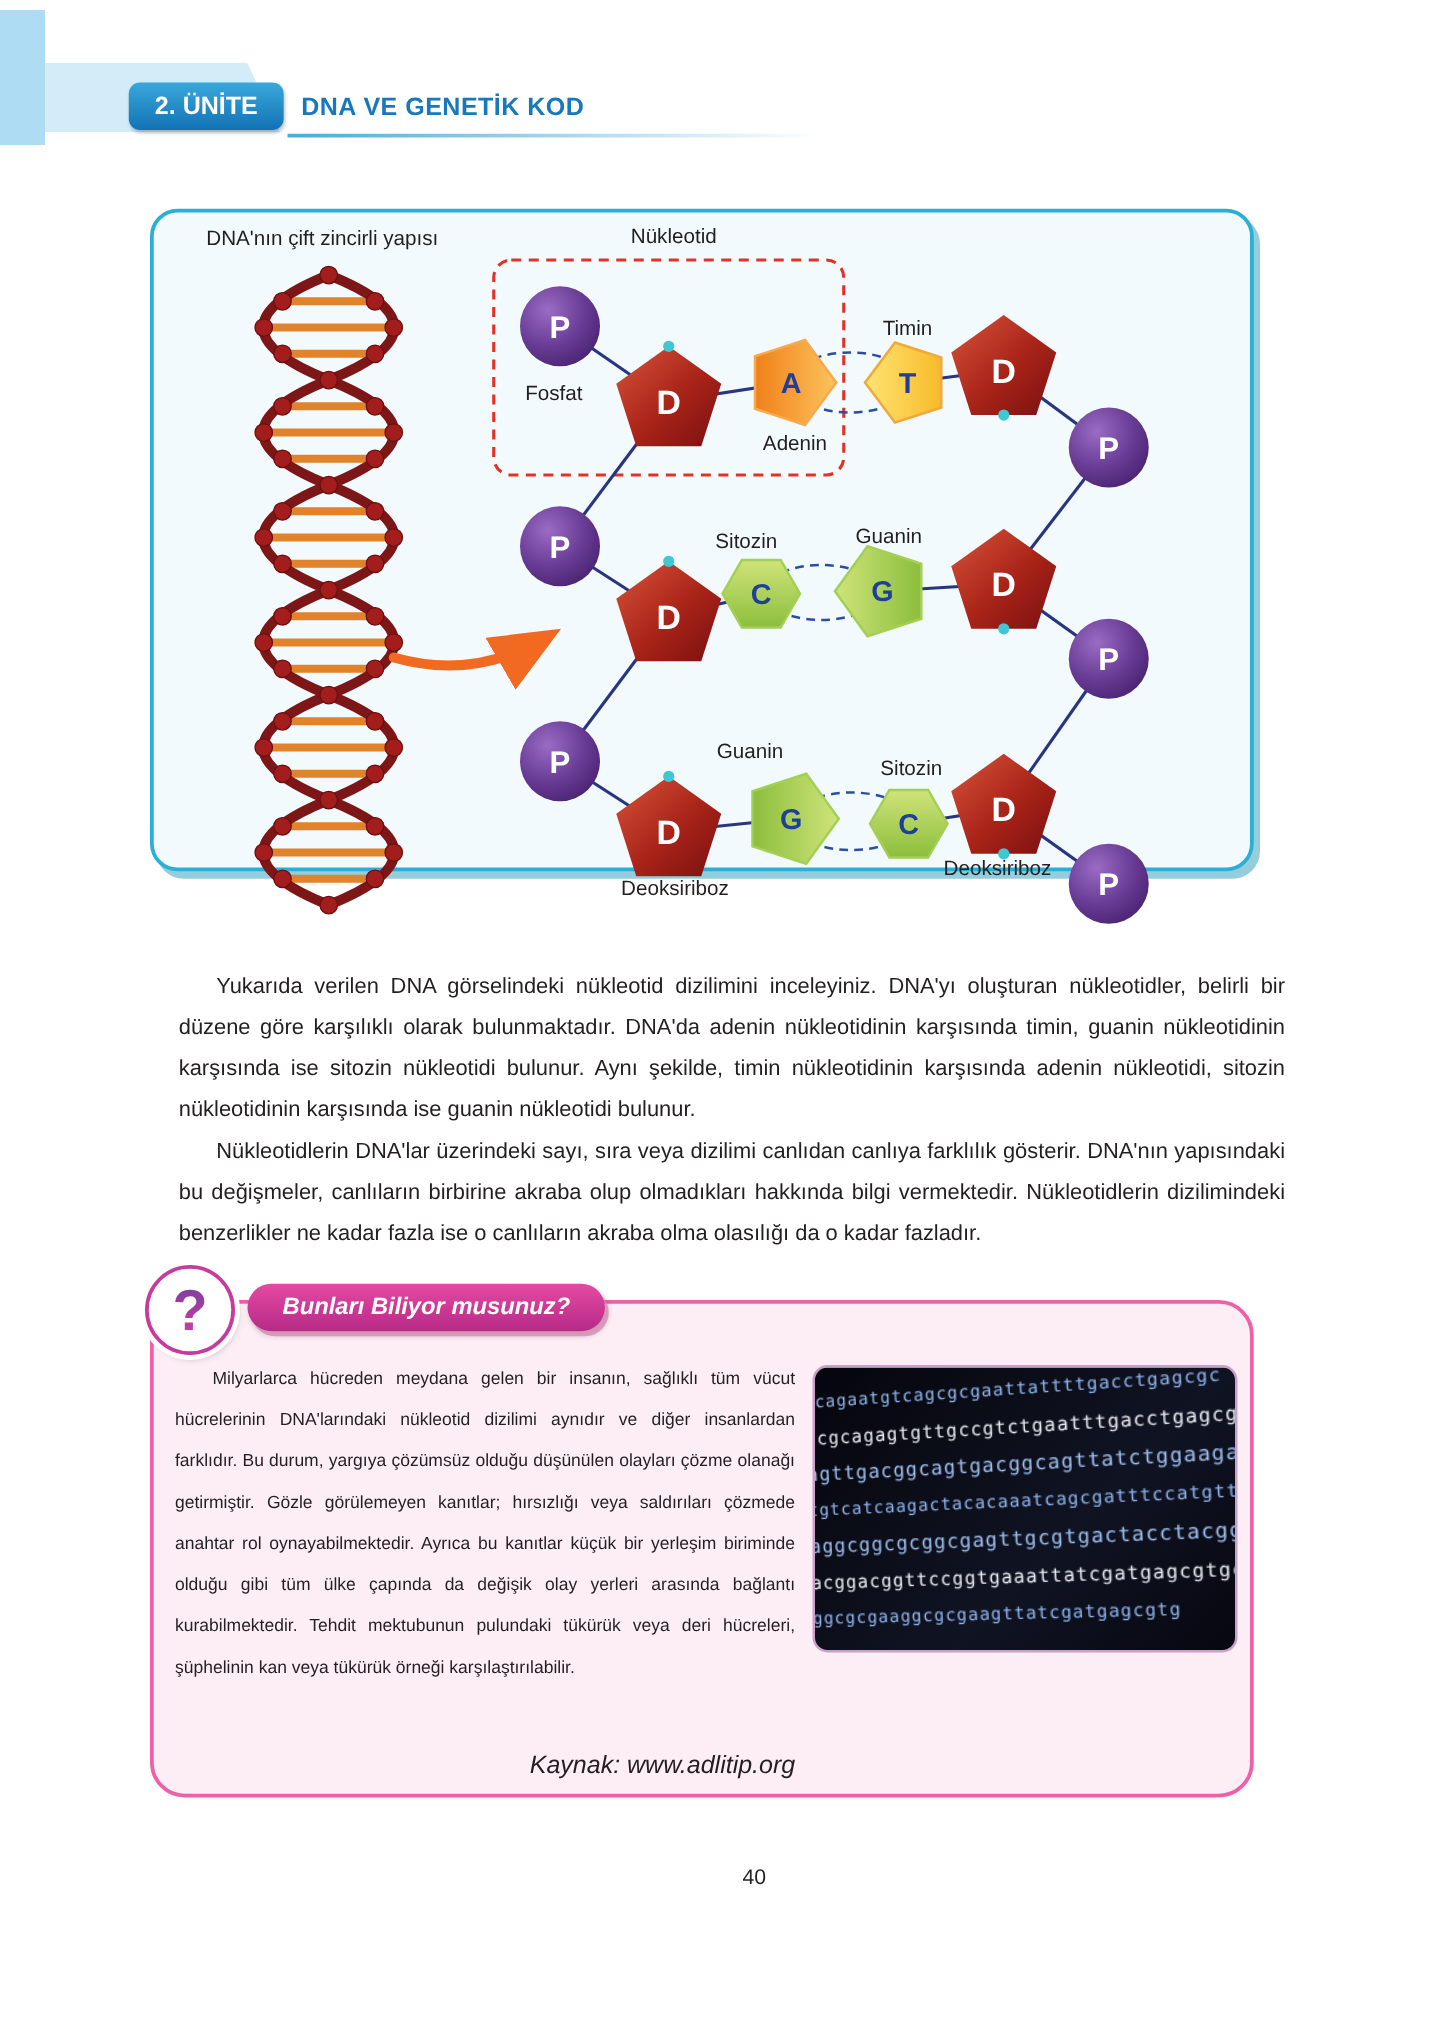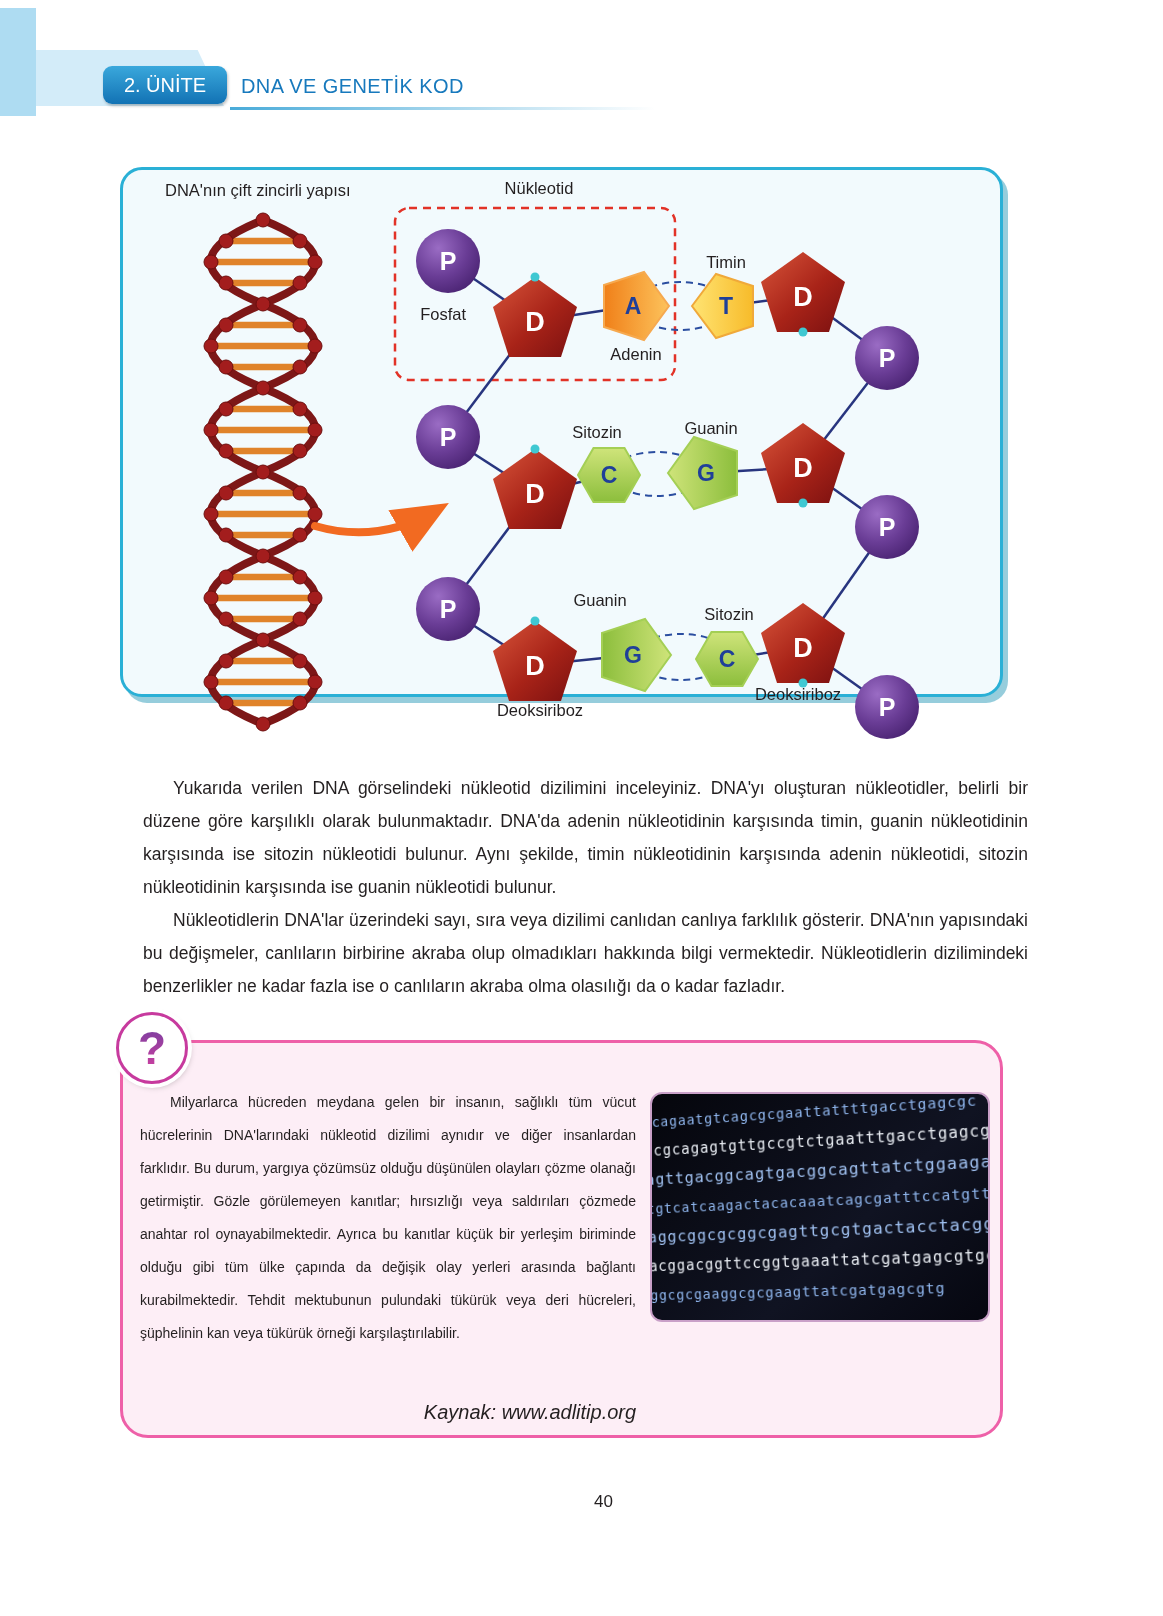--- a/index.html
+++ b/index.html
@@ -4,24 +4,24 @@
 <style>
   * { box-sizing: border-box; margin: 0; padding: 0; }
   body { background:#fff; font-family:"Liberation Sans", sans-serif; color:#231f20; }
   .page { position:relative; width:1163px; height:1616px; background:#ffffff; overflow:hidden; }
 
   
   .corner-vert { position:absolute; left:0; top:8px; width:36px; height:108px; background:#aedcf2; }
   .badge-panel { position:absolute; left:36px; top:50px; width:188px; height:56px; background:#d3ecf9;
                  clip-path:polygon(0 0, 86% 0, 100% 100%, 0 100%); }
   .unit-badge { position:absolute; left:103px; top:66px; width:124px; height:38px; border-radius:9px;
-                background:linear-gradient(180deg,#3aa8dc,#1272b4); color:#fff; font-weight:normal;
+                background:linear-gradient(180deg,#3aa8dc,#1272b4); color:#fff; font-weight:bold;
                 font-size:20px; display:flex; align-items:center; justify-content:center;
                 box-shadow:1px 2px 3px rgba(0,0,0,.25); }
-  .unit-title { position:absolute; left:241px; top:75px; font-size:20px; font-weight:normal; color:#1779bd;
+  .unit-title { position:absolute; left:241px; top:75px; font-size:20px; font-weight:bold; color:#1779bd;
                 letter-spacing:.4px; }
   .title-underline { position:absolute; left:230px; top:107px; width:425px; height:3px;
                 background:linear-gradient(to right,#49abd9, rgba(255,255,255,0)); }
 
   
   .diagram-box { position:absolute; left:120px; top:167px; width:883px; height:530px;
                  border:3px solid #2ab0d6; border-radius:22px; background:#f2fafd;
                  box-shadow:5px 6px 0 rgba(22,144,178,.45); }
   .diagram-box svg { position:absolute; left:0; top:0; width:877px; height:584px; }
   .sv-label { font-size:16.5px; fill:#231f20; }
@@ -305,20 +305,21 @@
 
   <div class="body-text">
     <p>Yukarıda verilen DNA görselindeki nükleotid dizilimini inceleyiniz. DNA'yı oluşturan nükleotidler, belirli bir düzene göre karşılıklı olarak bulunmaktadır. DNA'da adenin nükleotidinin karşısında timin, guanin nükleotidinin karşısında ise sitozin nükleotidi bulunur. Aynı şekilde, timin nükleotidinin karşısında adenin nükleotidi, sitozin nükleotidinin karşısında ise guanin nükleotidi bulunur.</p>
     <p>Nükleotidlerin DNA'lar üzerindeki sayı, sıra veya dizilimi canlıdan canlıya farklılık gösterir. DNA'nın yapısındaki bu değişmeler, canlıların birbirine akraba olup olmadıkları hakkında bilgi vermektedir. Nükleotidlerin dizilimindeki benzerlikler ne kadar fazla ise o canlıların akraba olma olasılığı da o kadar fazladır.</p>
   </div>
 
   <div class="infobox"></div>
   <div class="q-icon">
     <span>?</span>
   </div>
+  <div class="infobox-title">Bunları Biliyor musunuz?</div>
   <div class="infobox-text">Milyarlarca hücreden meydana gelen bir insanın, sağlıklı tüm vücut hücrelerinin DNA'larındaki nükleotid dizilimi aynıdır ve diğer insanlardan farklıdır. Bu durum, yargıya çözümsüz olduğu düşünülen olayları çözme olanağı getirmiştir. Gözle görülemeyen kanıtlar; hırsızlığı veya saldırıları çözmede anahtar rol oynayabilmektedir. Ayrıca bu kanıtlar küçük bir yerleşim biriminde olduğu gibi tüm ülke çapında da değişik olay yerleri arasında bağlantı kurabilmektedir. Tehdit mektubunun pulundaki tükürük veya deri hücreleri, şüphelinin kan veya tükürük örneği karşılaştırılabilir.</div>
   <div class="infobox-source">Kaynak: www.adlitip.org</div>
 
   <div class="dna-image">
     <div class="dna-seq">
       <div class="seq-a">gcagaatgtcagcgcgaattattttgacctgagcgc</div>
       <div class="seq-b">gcgcagagtgttgccgtctgaatttgacctgagcgc</div>
       <div class="seq-c">agttgacggcagtgacggcagttatctggaagatcaggata</div>
       <div class="seq-a">tgtcatcaagactacacaaatcagcgatttccatgttgccac</div>
       <div class="seq-c">aggcggcgcggcgagttgcgtgactacctacgggta</div>

